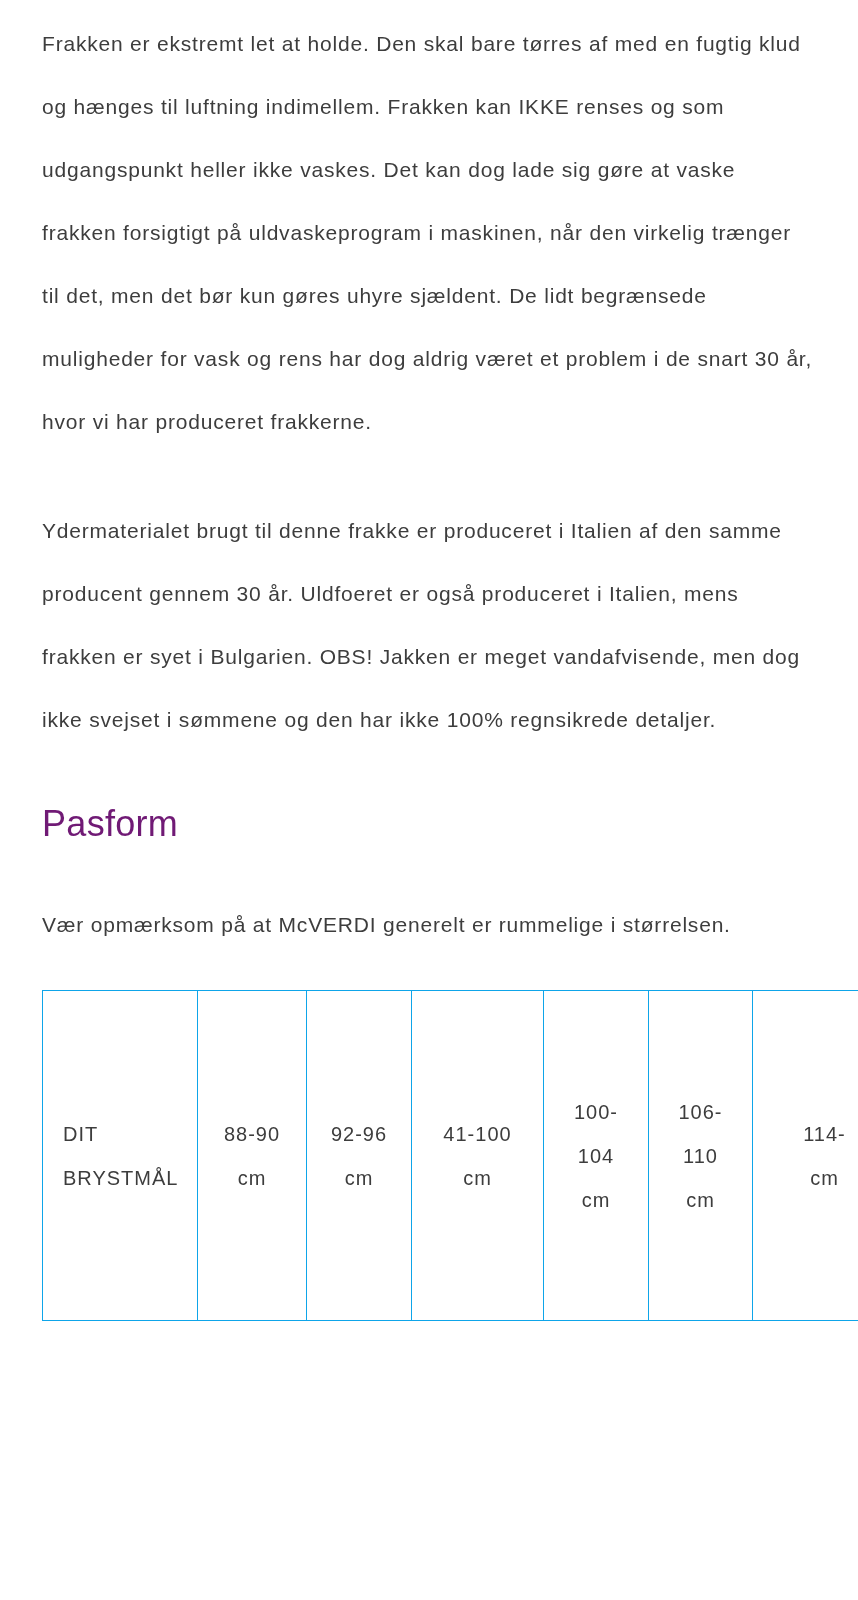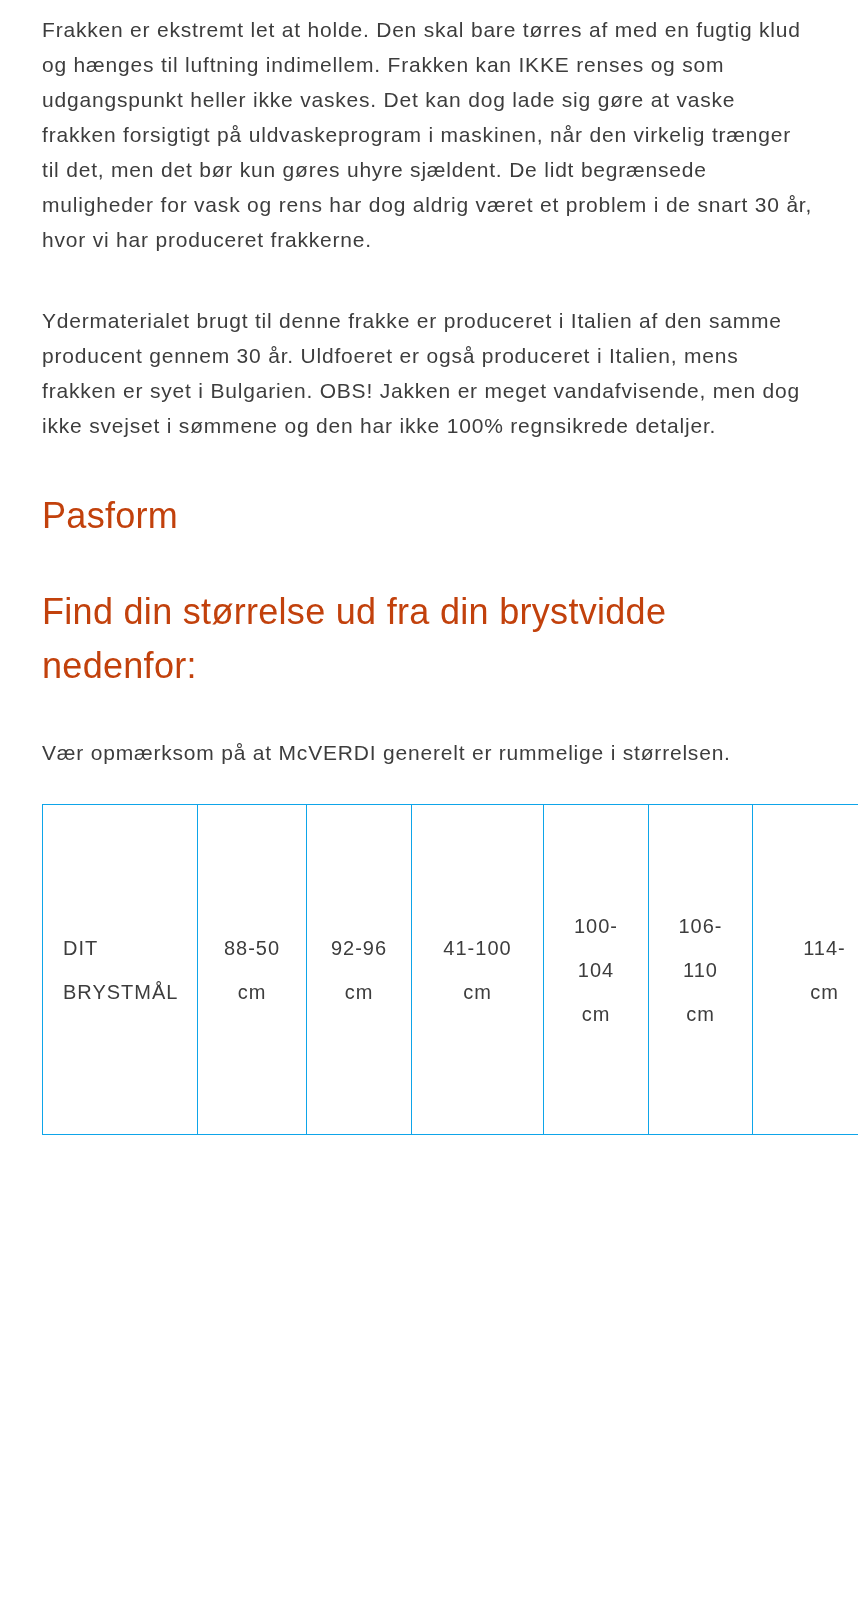--- a/index.html
+++ b/index.html
@@ -11,33 +11,33 @@
     background: #ffffff;
     font-family: "Liberation Sans", sans-serif;
     color: #3d3d3d;
   }
   .page {
     padding: 12px 44px 0 42px;
     width: 858px;
   }
   p.body-text {
     font-size: 21px;
-    line-height: 35px;
+    line-height: 63px;
     letter-spacing: 0.8px;
     font-weight: 400;
     color: #3d3d3d;
     margin: 0 0 46px 0;
   }
   h2.section-heading {
     font-family: "Liberation Sans", sans-serif;
     font-size: 36px;
     line-height: 54px;
     font-weight: 300;
     letter-spacing: 0.3px;
-    color: #c2410c;
+    color: #701a75;
     margin: 0 0 42px 0;
   }
   p.note-text {
     margin-bottom: 34px;
   }
   table.size-table {
     border-collapse: collapse;
     table-layout: fixed;
     width: 854px; 
   }
@@ -65,39 +65,38 @@
 <div class="page">
 
   <p class="body-text">Frakken er ekstremt let at holde. Den skal bare tørres af med en fugtig klud og hænges til luftning indimellem. Frakken kan IKKE renses og som udgangspunkt heller ikke vaskes. Det kan dog lade sig gøre at vaske frakken forsigtigt på uldvaskeprogram i maskinen, når den virkelig trænger til det, men det bør kun gøres uhyre sjældent. De lidt begrænsede muligheder for vask og rens har dog aldrig været et problem i de snart 30 år, hvor vi har produceret frakkerne.</p>
 
   <p class="body-text">Ydermaterialet brugt til denne frakke er produceret i Italien af den samme producent gennem 30 år. Uldfoeret er også produceret i Italien, mens frakken er syet i Bulgarien. OBS! Jakken er meget vandafvisende, men dog ikke svejset i sømmene og den har ikke 100% regnsikrede detaljer.</p>
 
 
   <h2 class="section-heading">Pasform</h2>
 
 
-  <h2 class="section-heading">Find din størrelse ud fra din brystvidde nedenfor:</h2>
 
   <p class="body-text note-text">Vær opmærksom på at McVERDI generelt er rummelige i størrelsen.</p>
 
   <table class="size-table">
     <colgroup>
       <col style="width:155px">
       <col style="width:109px">
       <col style="width:105px">
       <col style="width:132px">
       <col style="width:105px">
       <col style="width:104px">
       <col style="width:144px">
     </colgroup>
     <tbody>
       <tr>
         <td class="row-label-cell">DIT
 BRYSTMÅL</td>
-        <td>88-50
+        <td>88-90
 cm</td>
         <td>92-96
 cm</td>
         <td>41-100
 cm</td>
         <td>100-
 104
 cm</td>
         <td>106-
 110

